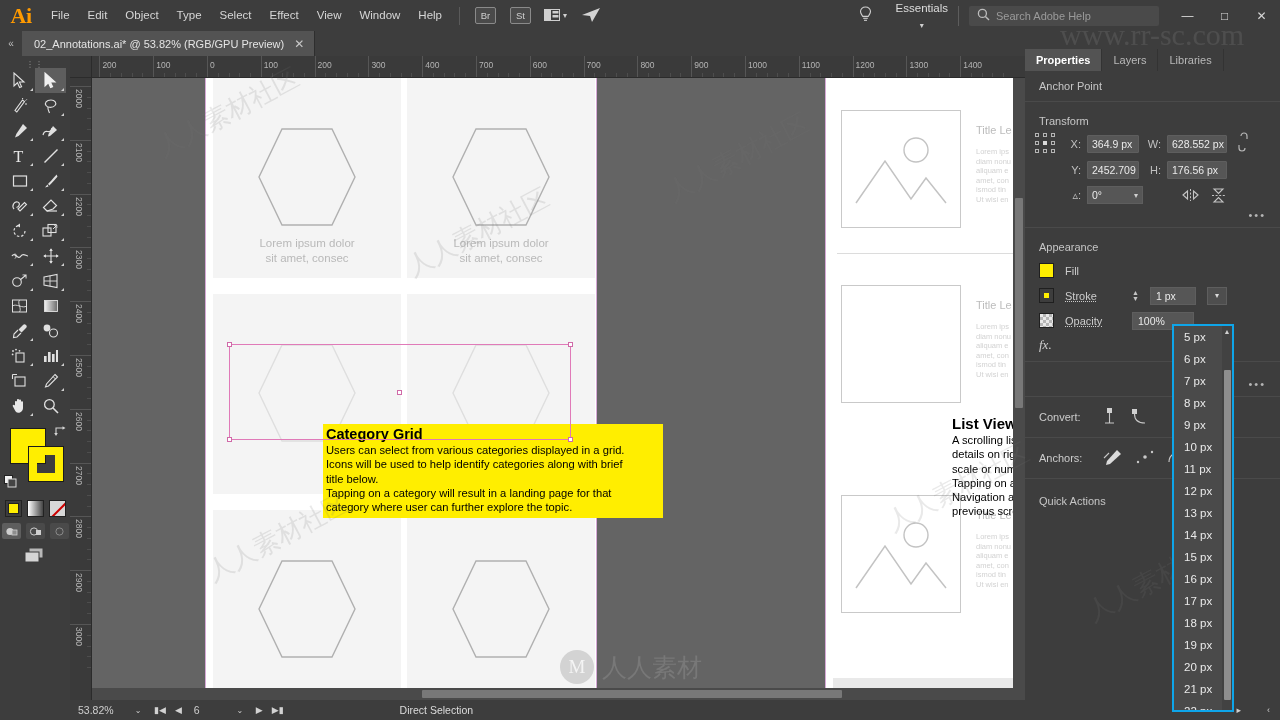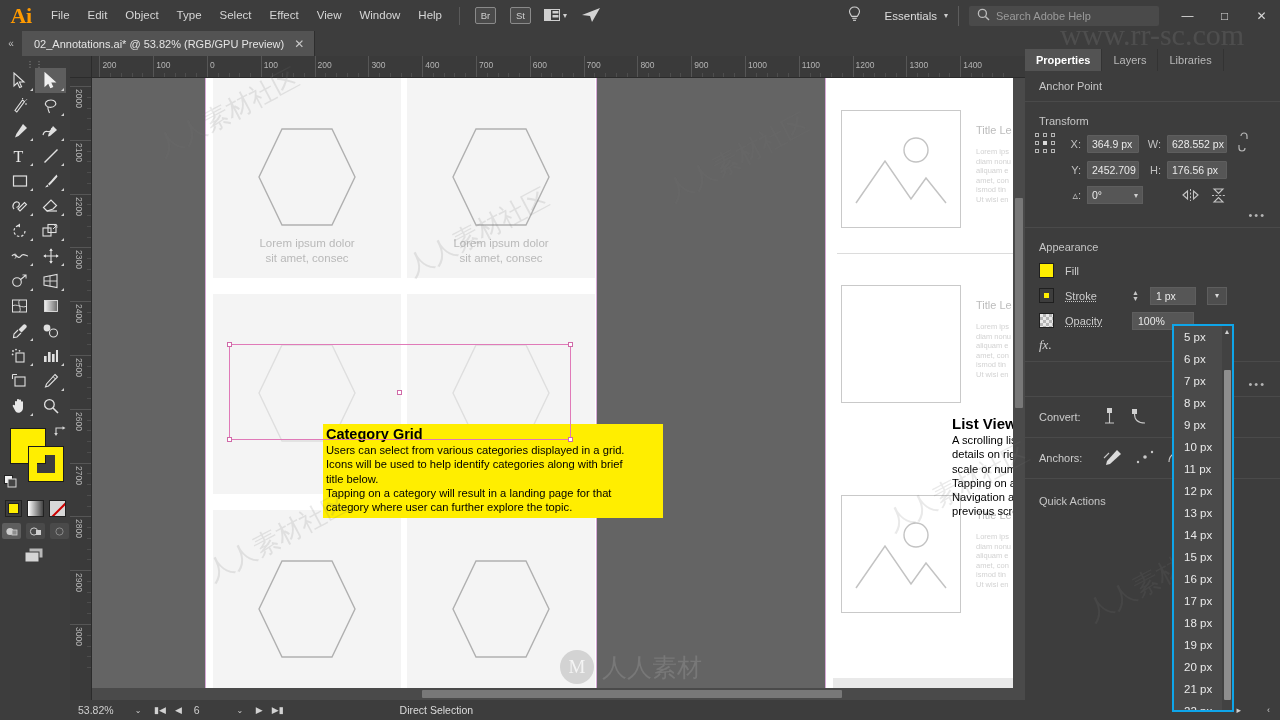--- a/index.html
+++ b/index.html
@@ -33,21 +33,21 @@
   .sq-btn {
     width: 21px; height: 17px; border: 1px solid #8a8a8a; border-radius: 2px;
     display: inline-flex; align-items: center; justify-content: center;
     font-size: 9.5px; color: #cfcfcf; margin: 0 7px; background: #4a4a4a;
   }
   .arrange-ic { display: flex; align-items: center; gap: 3px; margin-left: 6px; }
   .chev { font-size: 8px; color: #cfcfcf; }
   .spacer { flex: 1 1 auto; }
   .bulb { margin-right: 14px; font-size: 13px; color: #cfcfcf; }
   .workspace { font-size: 11.5px; color: #dedede; }
-  .ws-wrap { display: flex; align-items: center; gap: 7px; padding: 0 10px; }
+  .ws-wrap { display: flex; align-items: center; gap: 7px; padding: 0 10px; flex-direction: column; }
   .vdiv { width: 1px; height: 20px; background: #5d5d5d; }
   .searchbox {
     display: flex; align-items: center; gap: 6px;
     background: #4a4a4a; border-radius: 2px; height: 20px;
     padding: 0 8px; width: 190px; margin: 0 10px;
   }
   .searchbox .ph { color: #9a9a9a; font-size: 11px; }
   .wctrl { display: flex; align-items: center; height: 31px; }
   .wbtn { width: 37px; height: 31px; display: flex; align-items: center; justify-content: center; color: #d8d8d8; font-size: 12px; }
 

